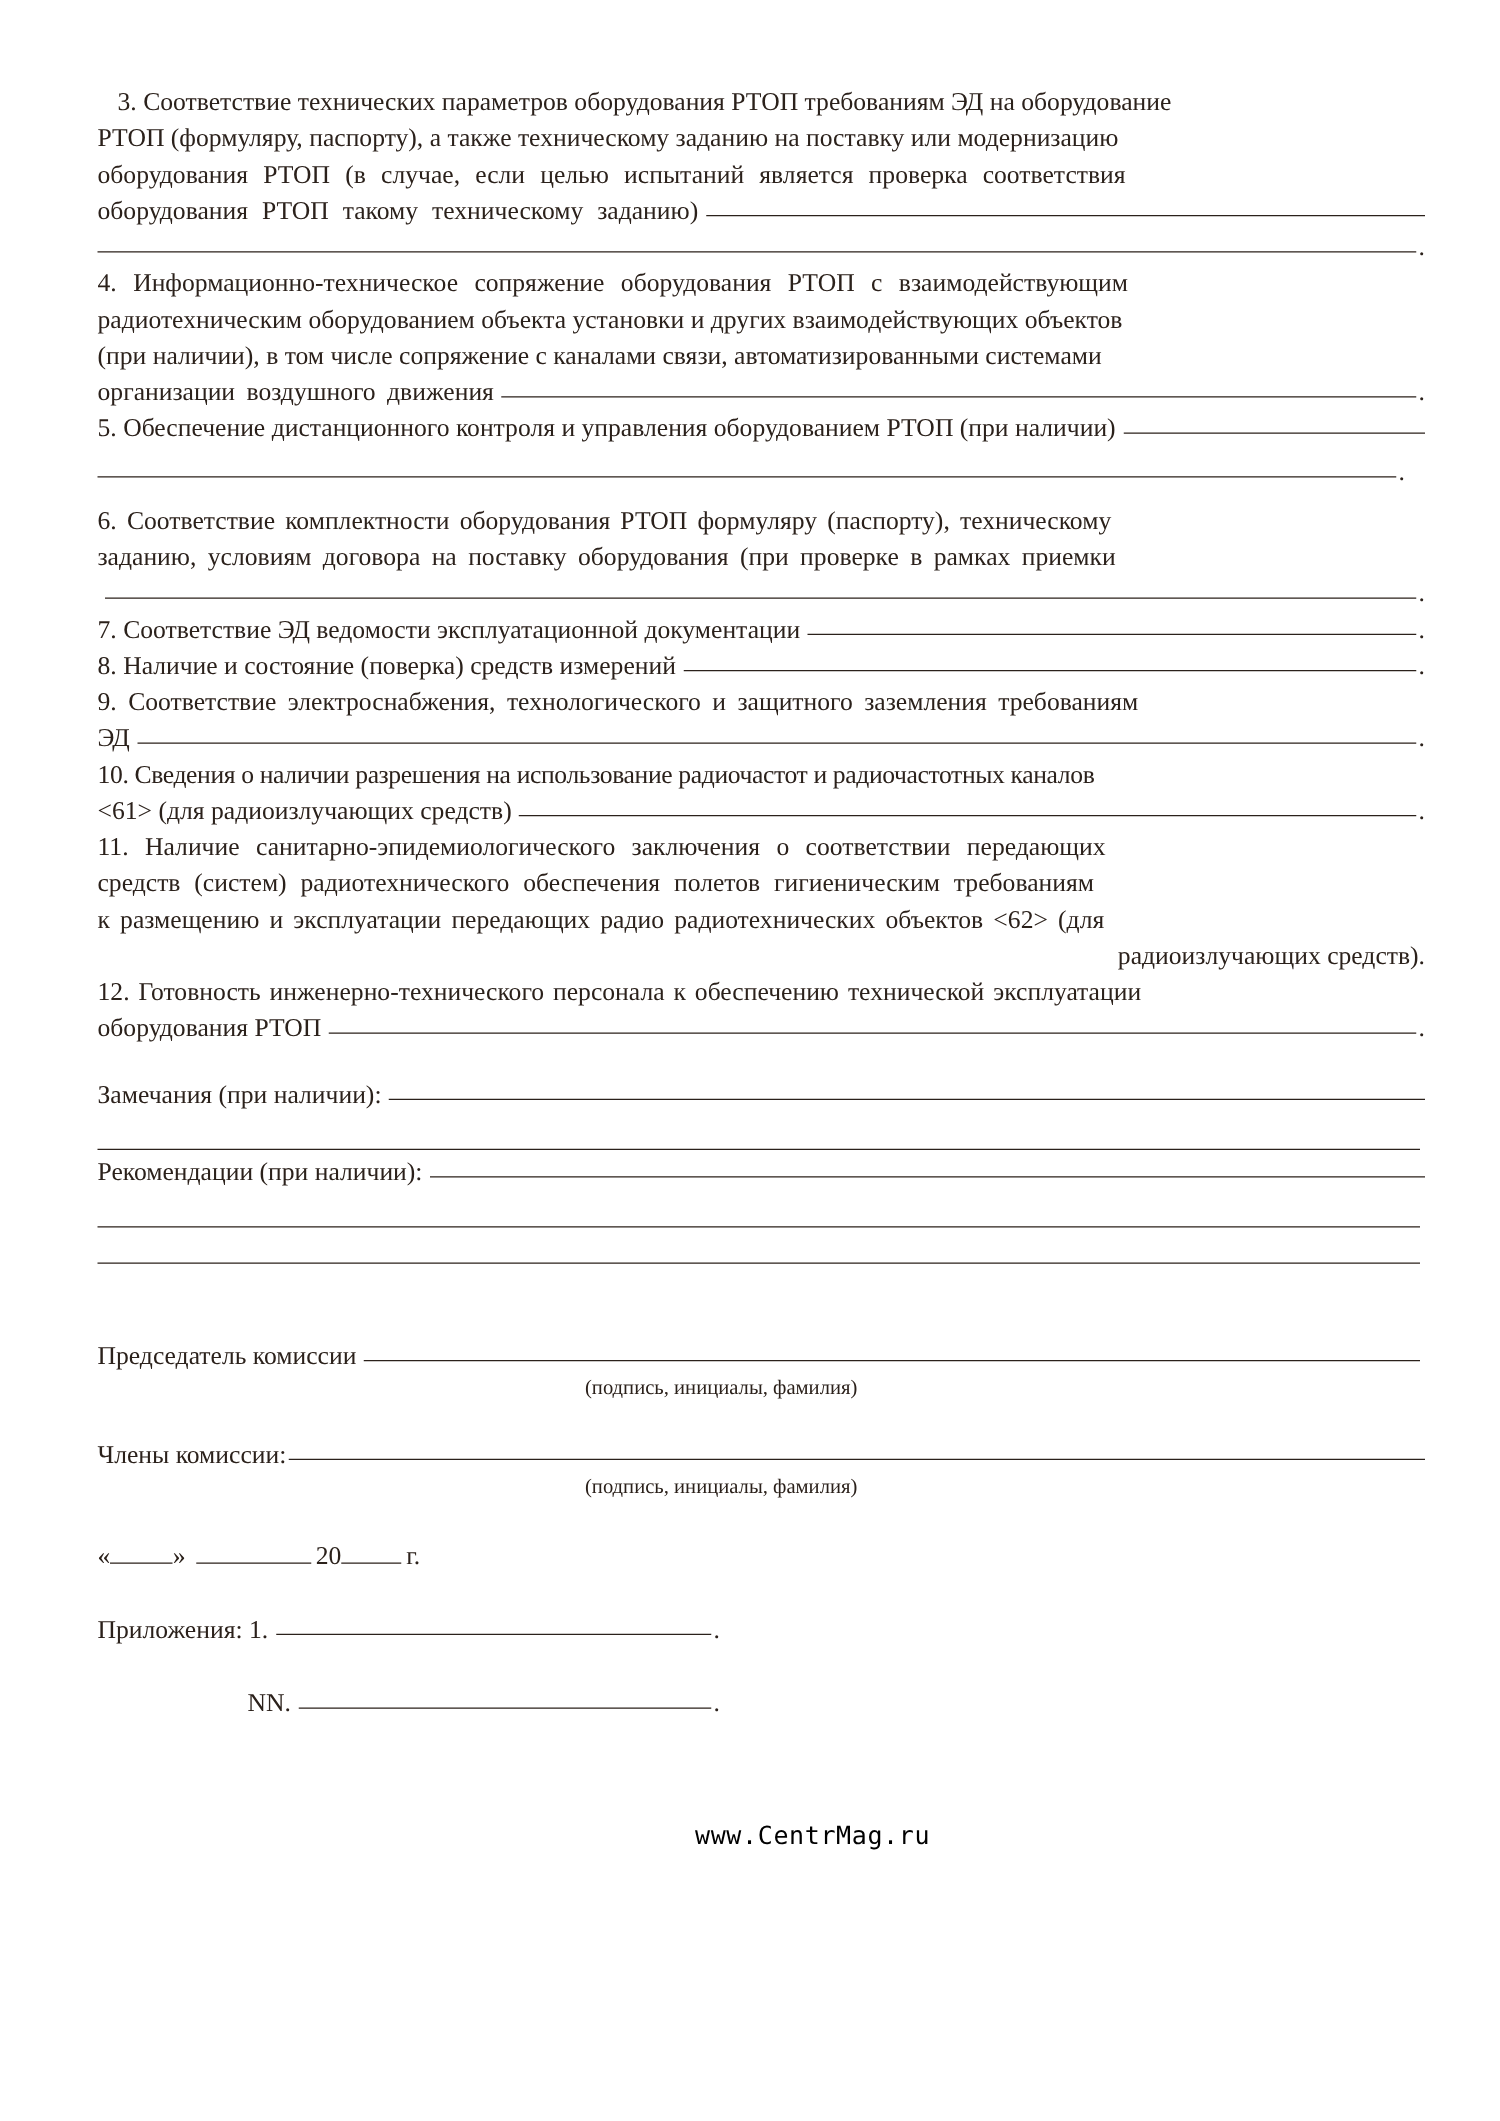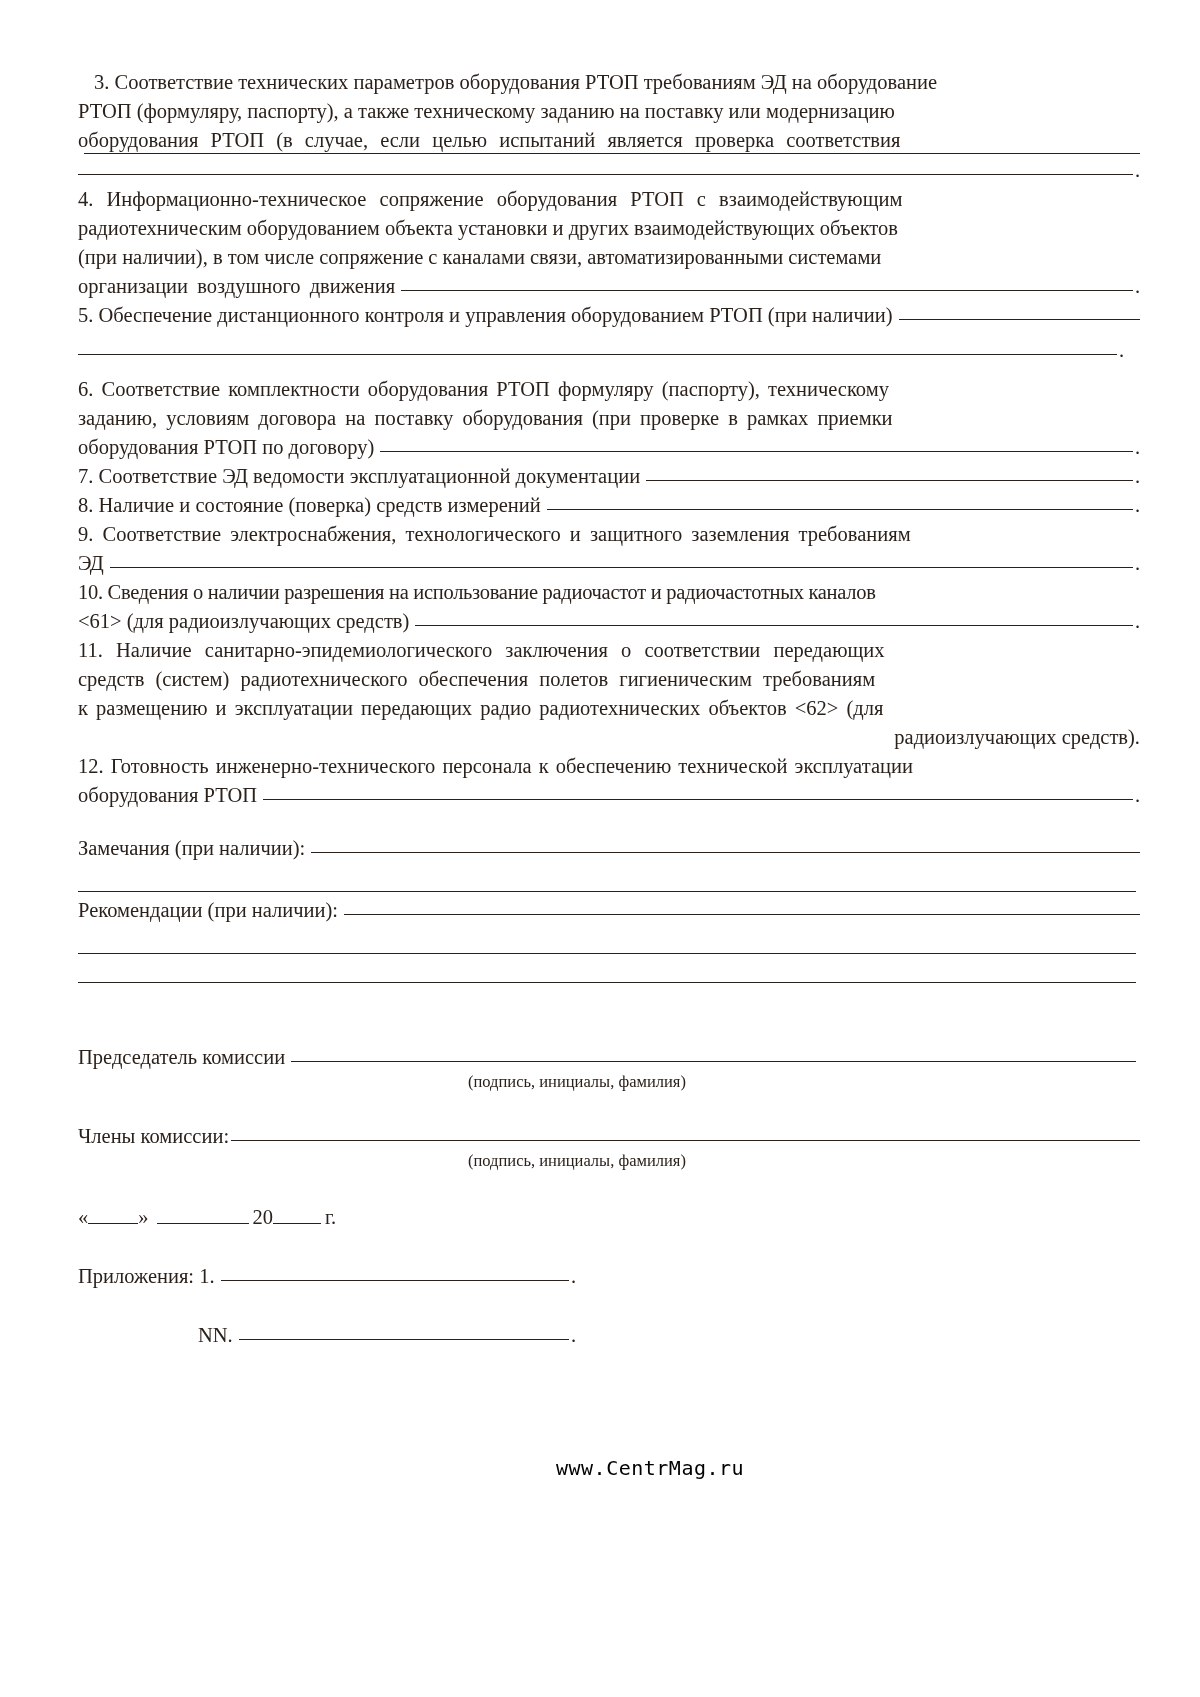--- a/index.html
+++ b/index.html
@@ -22,20 +22,21 @@
 </head>
 <body>
 
 <div class="page">
 
   <div class="para">
     <p class="p indent1"><span>3.</span> <span>Соответствие технических параметров оборудования РТОП требованиям ЭД на оборудование</span></p>
     <p class="p">РТОП (формуляру, паспорту), а также техническому заданию на поставку или модернизацию</p>
     <p class="p" style="word-spacing:7px">оборудования РТОП (в случае, если целью испытаний является проверка соответствия</p>
     <div class="fill-row">
+      <span class="txt" style="word-spacing:6px">оборудования РТОП такому техническому заданию)</span>
       <span class="line"></span>
     </div>
     <div class="fill-row">
       <span class="line" style="margin-left:0"></span>
       <span class="dot">.</span>
     </div>
   </div>
 
   <div class="para">
     <p class="p" style="word-spacing:8px"><span>4.</span> <span>Информационно-техническое сопряжение оборудования РТОП с взаимодействующим</span></p>
@@ -56,21 +57,20 @@
     <div class="fill-row" style="margin-top:6px; margin-right:16px">
       <span class="line" style="margin-left:0"></span>
       <span class="dot">.</span>
     </div>
   </div>
 
   <div class="para" style="margin-top:10px">
     <p class="p" style="word-spacing:3px"><span>6.</span> <span>Соответствие комплектности оборудования РТОП формуляру (паспорту), техническому</span></p>
     <p class="p" style="word-spacing:4px">заданию, условиям договора на поставку оборудования (при проверке в рамках приемки</p>
     <div class="fill-row">
-      <span class="txt">оборудования РТОП по договору)</span>
       <span class="line"></span>
       <span class="dot">.</span>
     </div>
   </div>
 
   <div class="fill-row">
     <span class="txt"><span>7.</span> <span>Соответствие ЭД ведомости эксплуатационной документации</span></span>
     <span class="line"></span>
     <span class="dot">.</span>
   </div>

